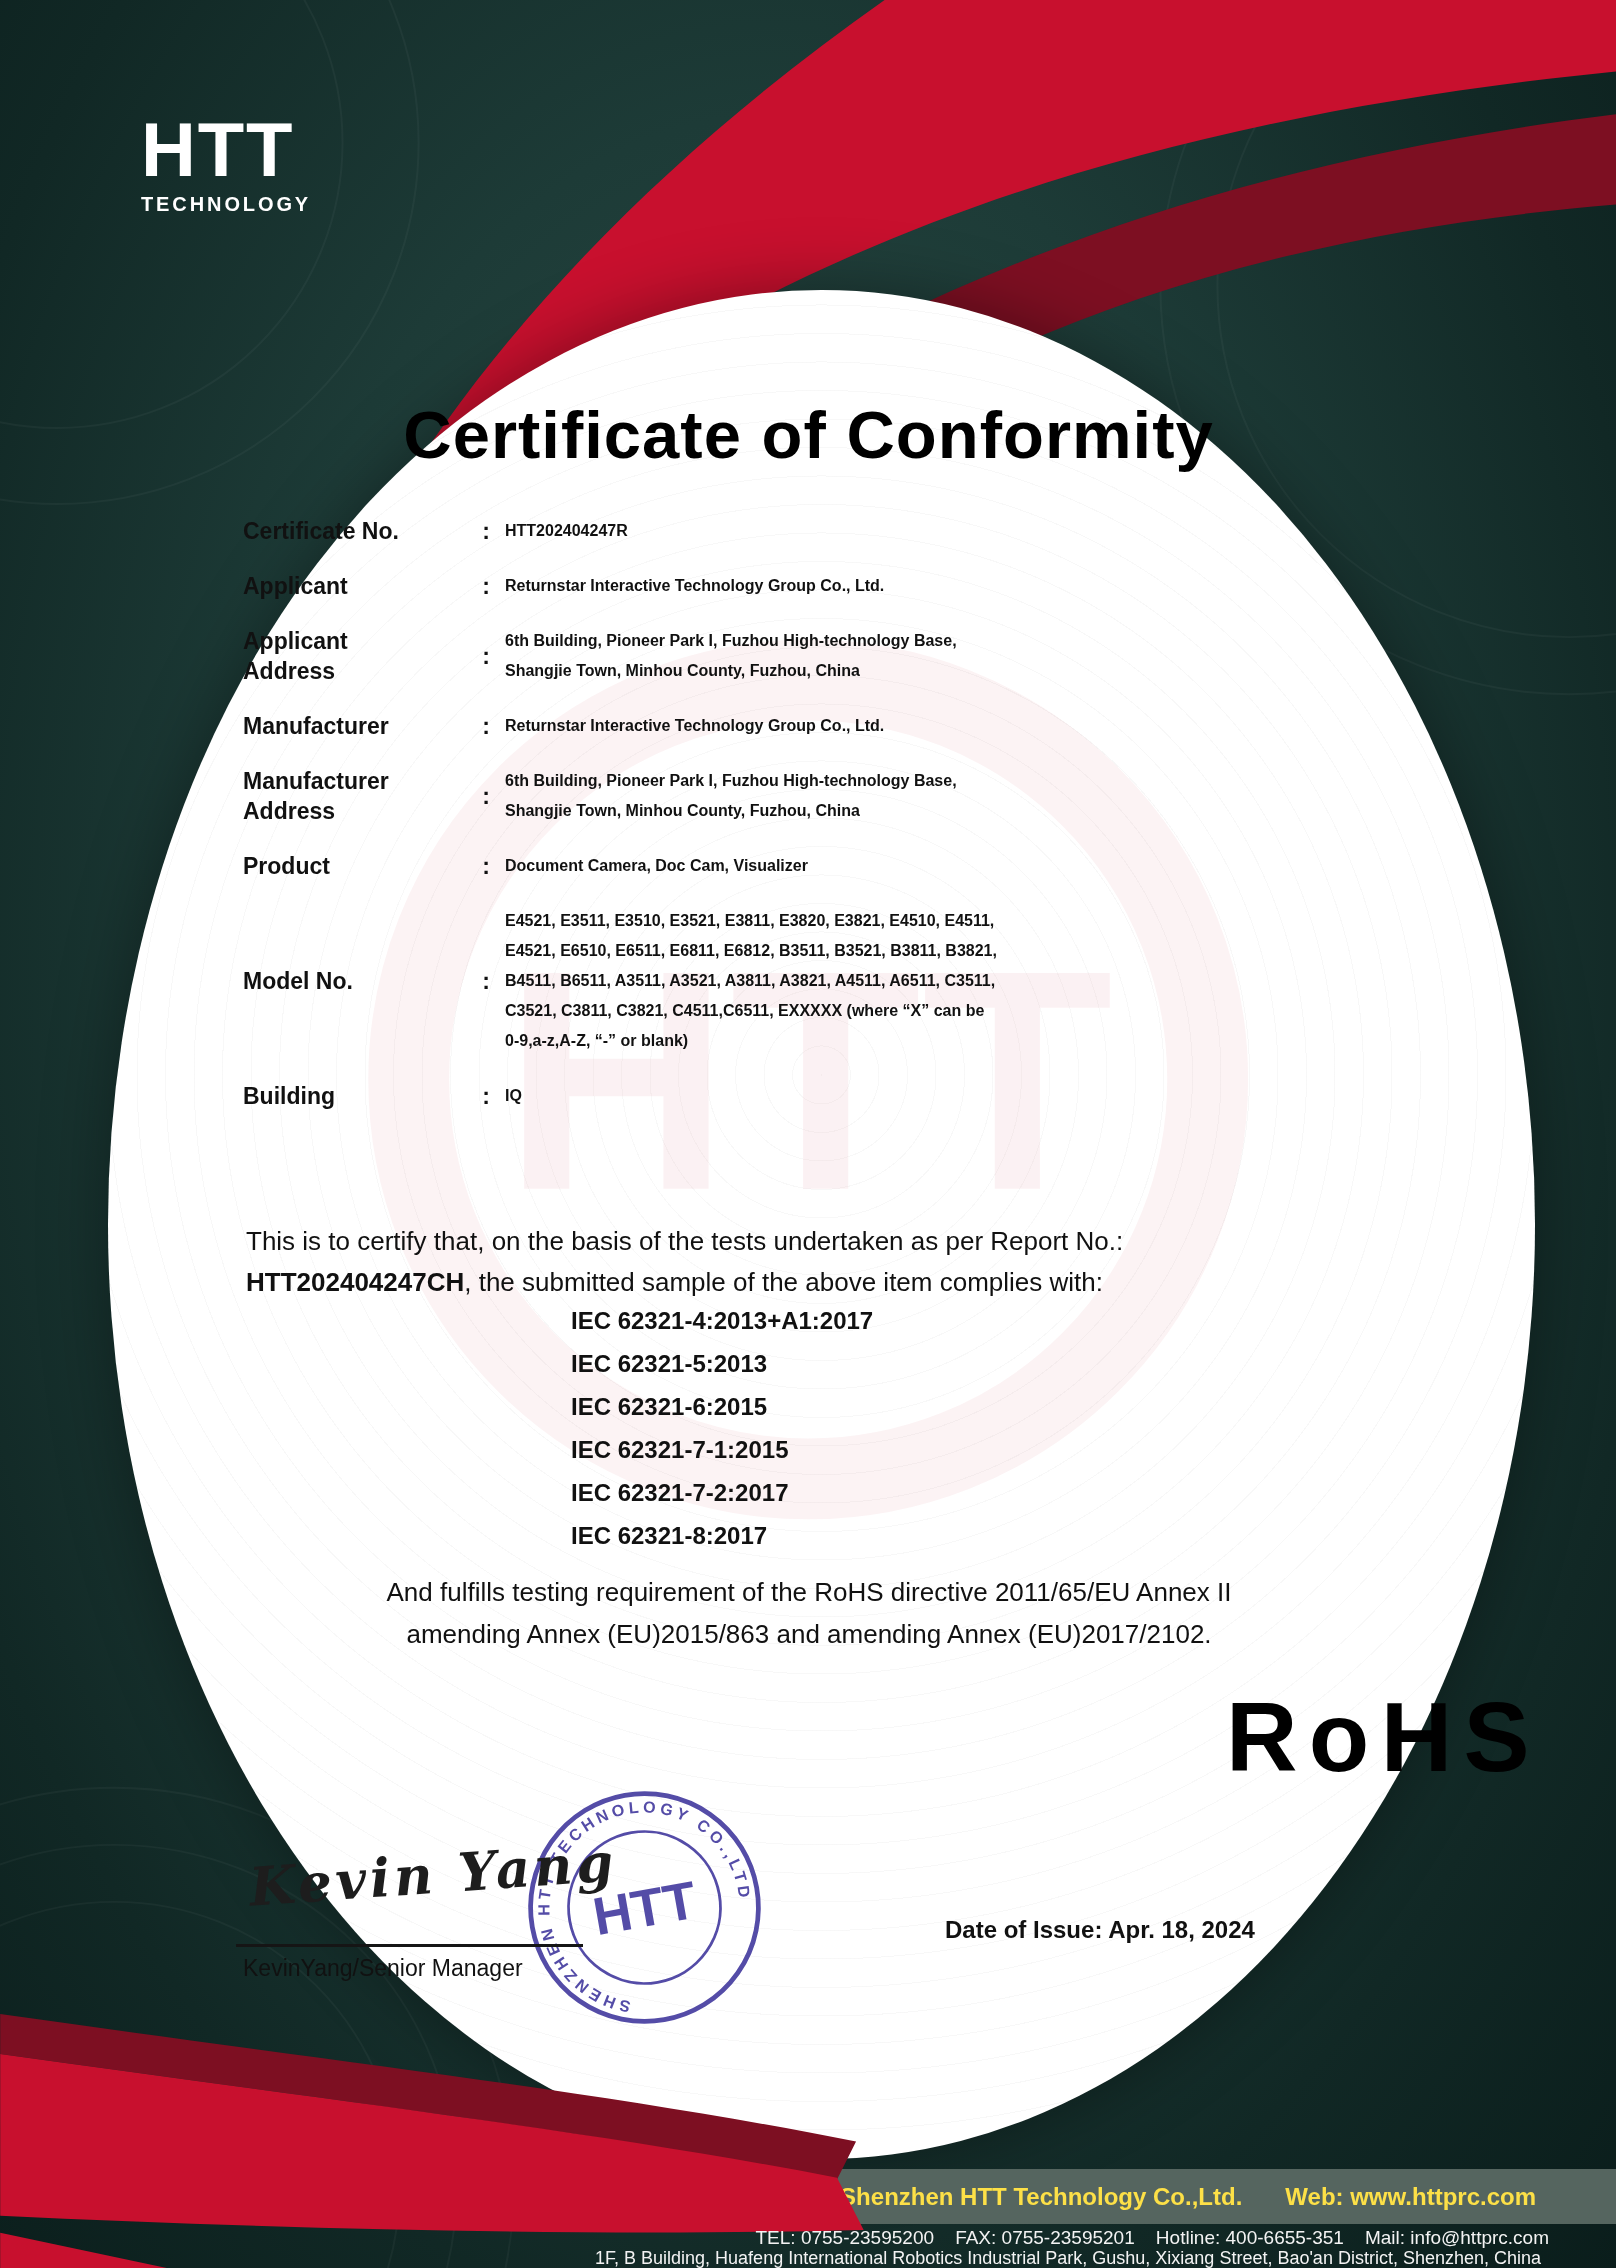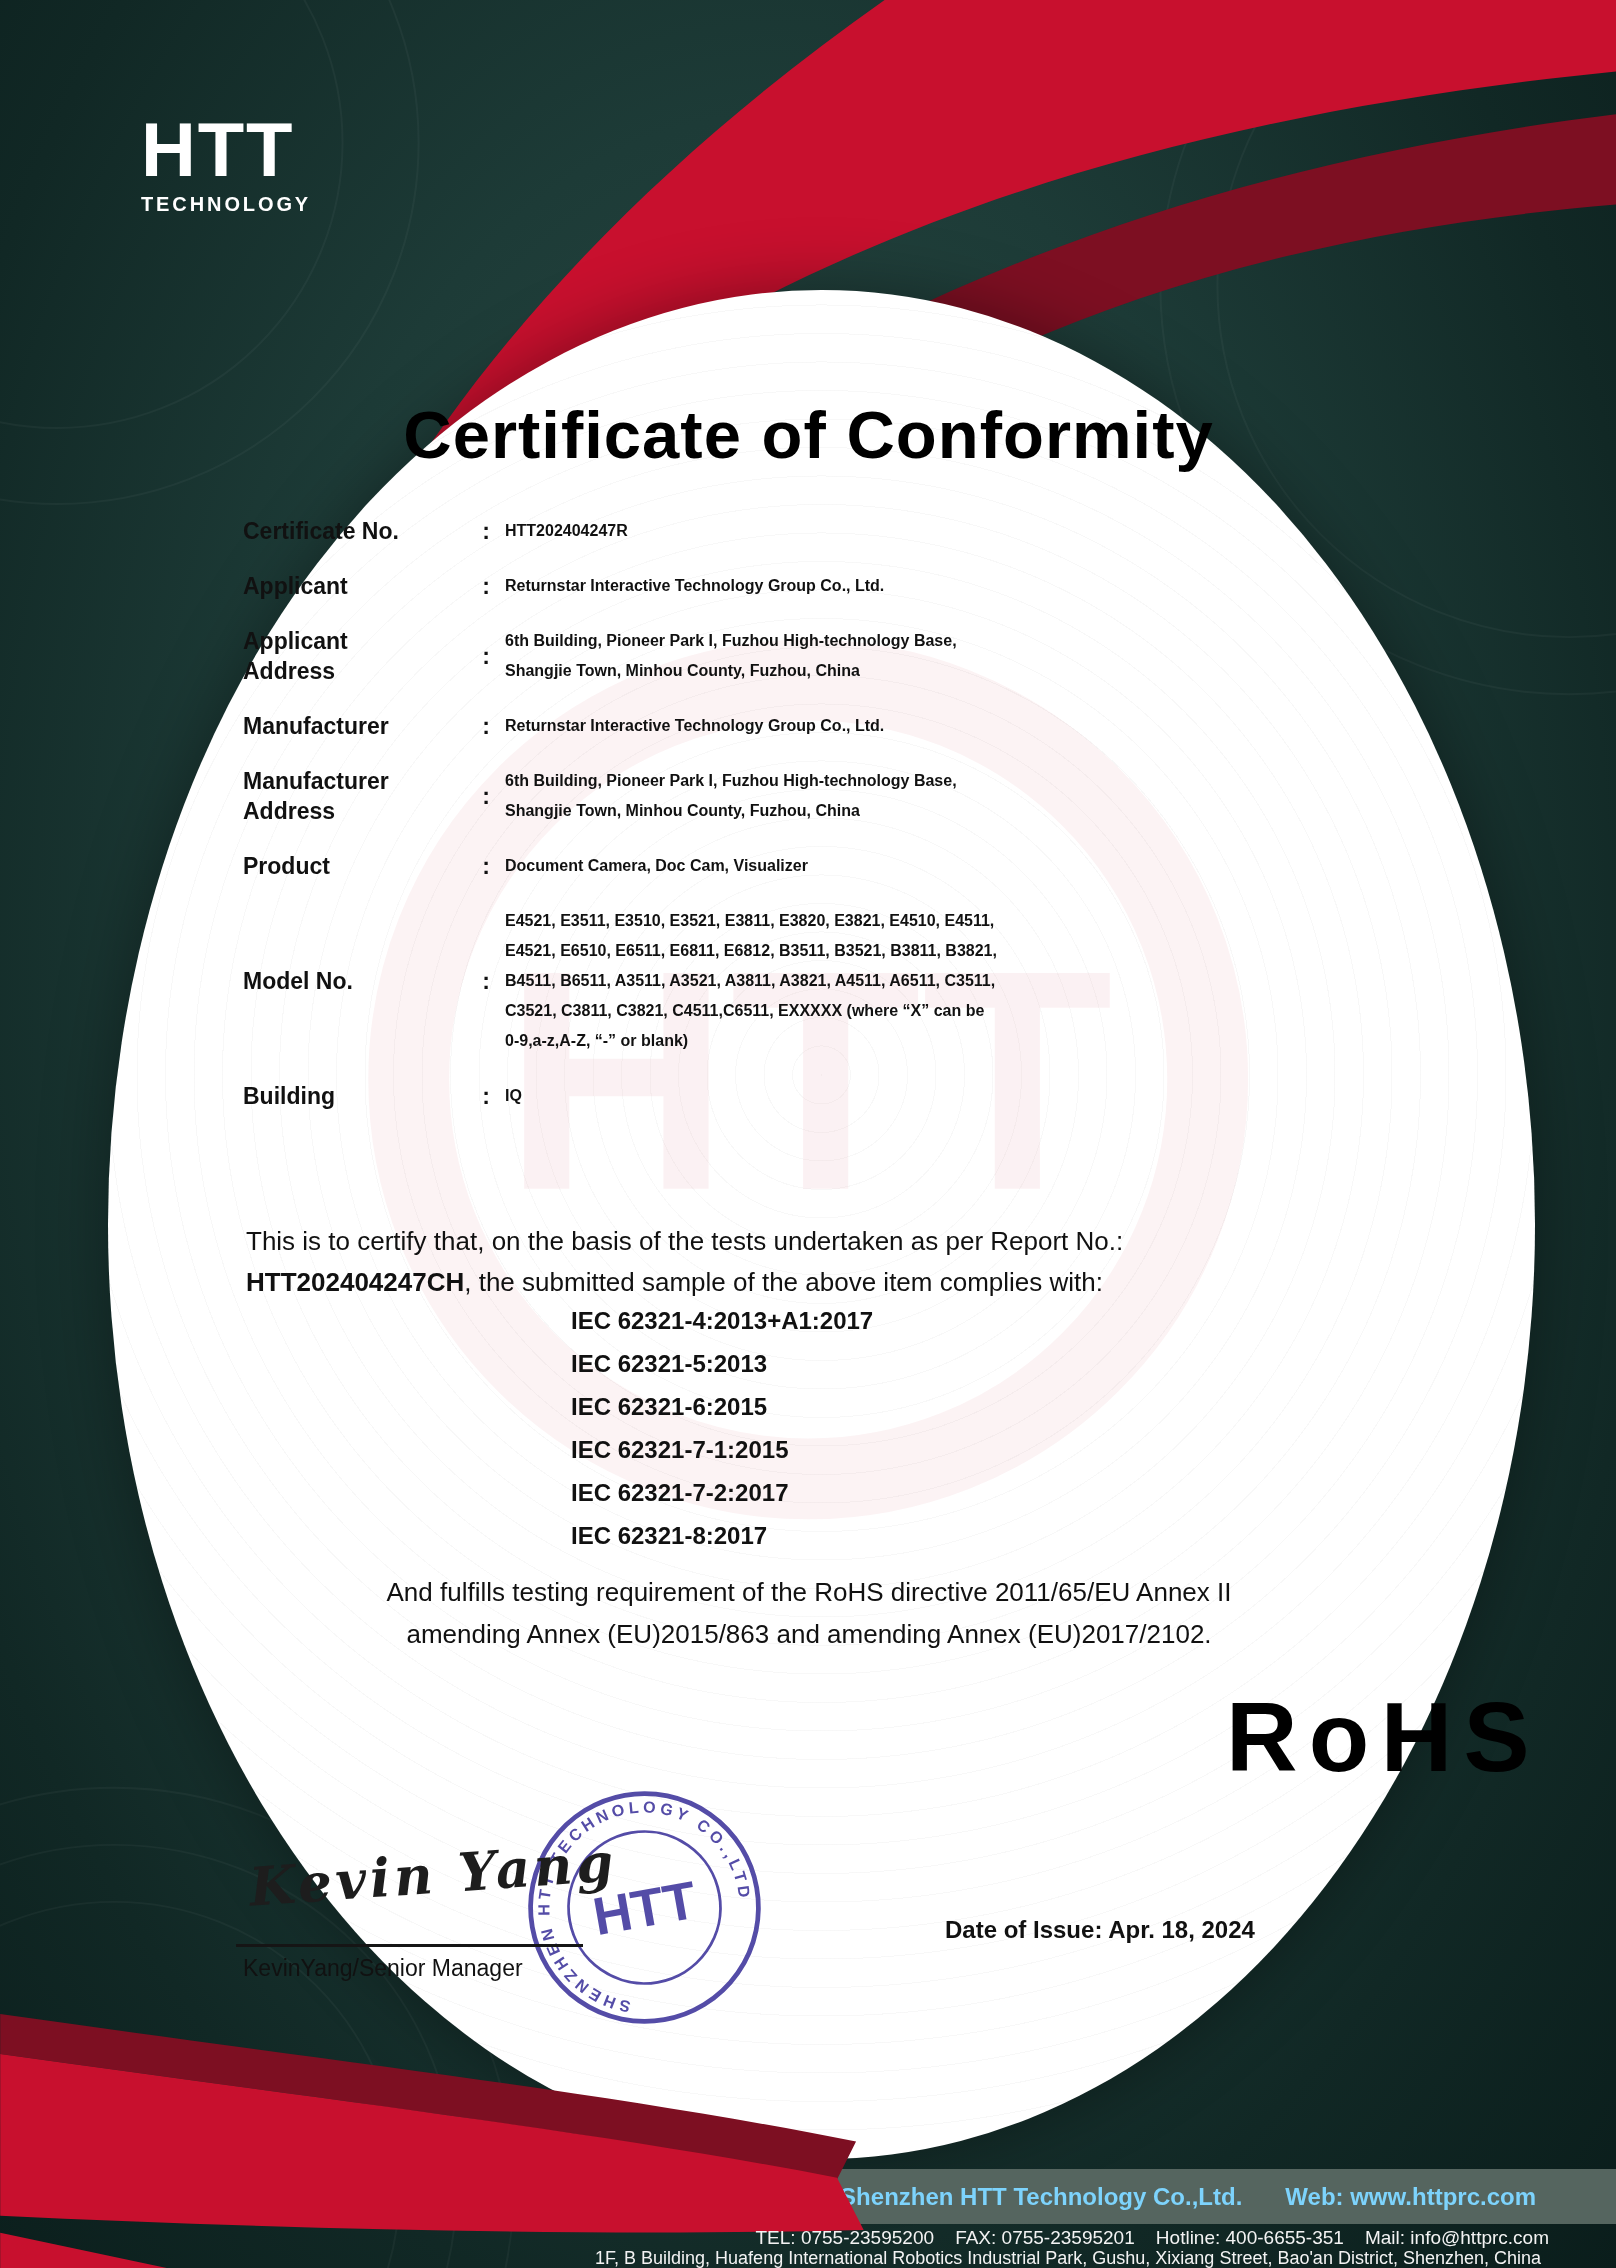--- a/index.html
+++ b/index.html
@@ -28,21 +28,21 @@
     white-space:pre-line;z-index:3}
   .rohs-big{position:absolute;left:0;top:1680px;width:1541px;text-align:right;font-size:99px;font-weight:bold;
     letter-spacing:11.4px;color:#000;z-index:3}
   .sig-script{position:absolute;left:249px;top:1843px;font-family:"DejaVu Serif",serif;font-style:italic;
     font-weight:bold;font-size:53px;color:#1d1d1d;transform:rotate(-4deg);letter-spacing:3.8px;z-index:4}
   .sig-line{position:absolute;left:236px;top:1944px;width:347px;height:2.9px;background:#151515;z-index:4}
   .sig-name{position:absolute;left:243px;top:1955px;font-size:23px;font-weight:normal;z-index:4}
   .stamp{position:absolute;left:523px;top:1786px;width:243px;height:243px;transform:rotate(-10deg);opacity:.92;z-index:3}
   .issue-date{position:absolute;left:945px;top:1916px;font-size:24px;font-weight:bold;z-index:3}
   .footer-bar{position:absolute;left:409px;top:2169px;width:1208px;height:55px;background:#55655f;display:flex;
-    align-items:center;justify-content:flex-end;gap:43px;padding-right:81px;box-sizing:border-box;color:#7dd3fc;
+    align-items:center;justify-content:flex-end;gap:43px;padding-right:81px;box-sizing:border-box;color:#fde047;
     font-size:24px;font-weight:bold;z-index:2}
   .bottom-svg{position:absolute;inset:0;z-index:4;pointer-events:none}
   .contact-line{position:absolute;right:68px;top:2227px;font-size:19px;color:#f3f3f3;white-space:pre;z-index:5}
   .address-line{position:absolute;right:76px;top:2248px;font-size:18px;color:#f3f3f3;white-space:pre;z-index:5}
 </style>
 </head>
 <body>
 
 <div class="page">
 

